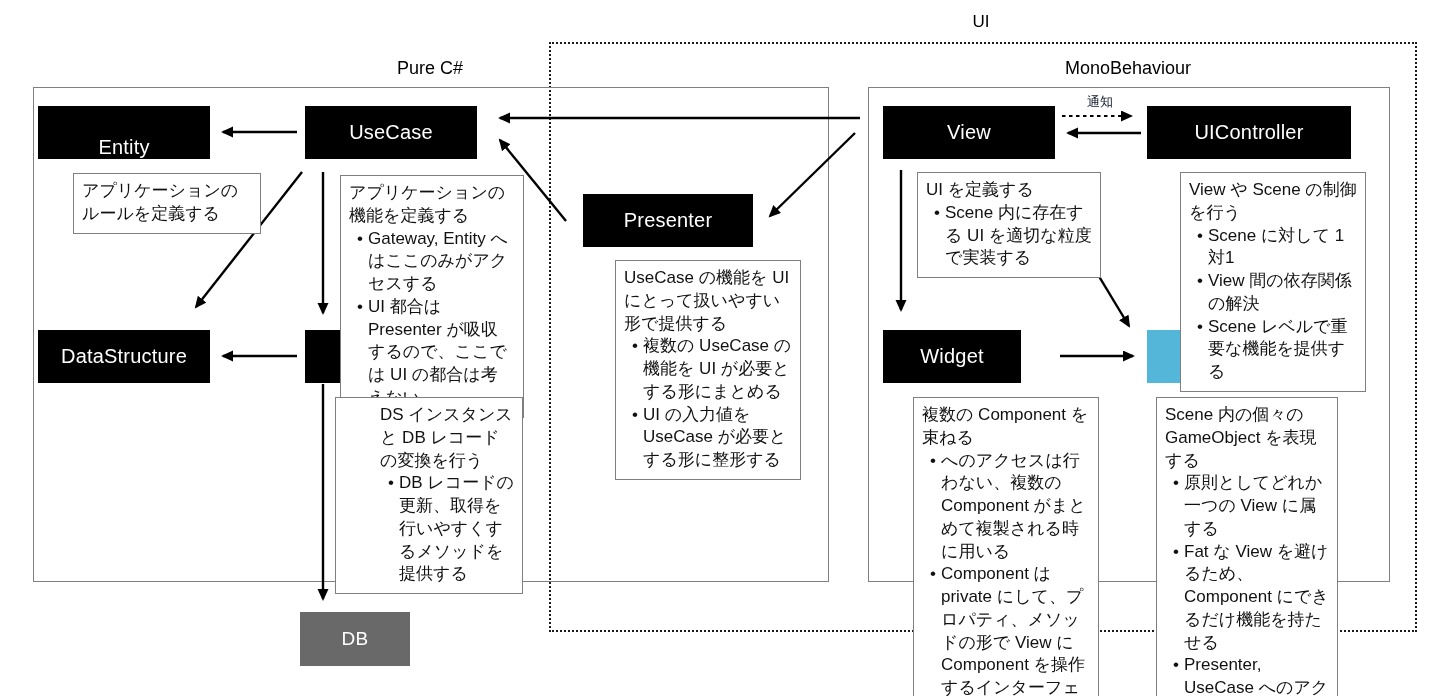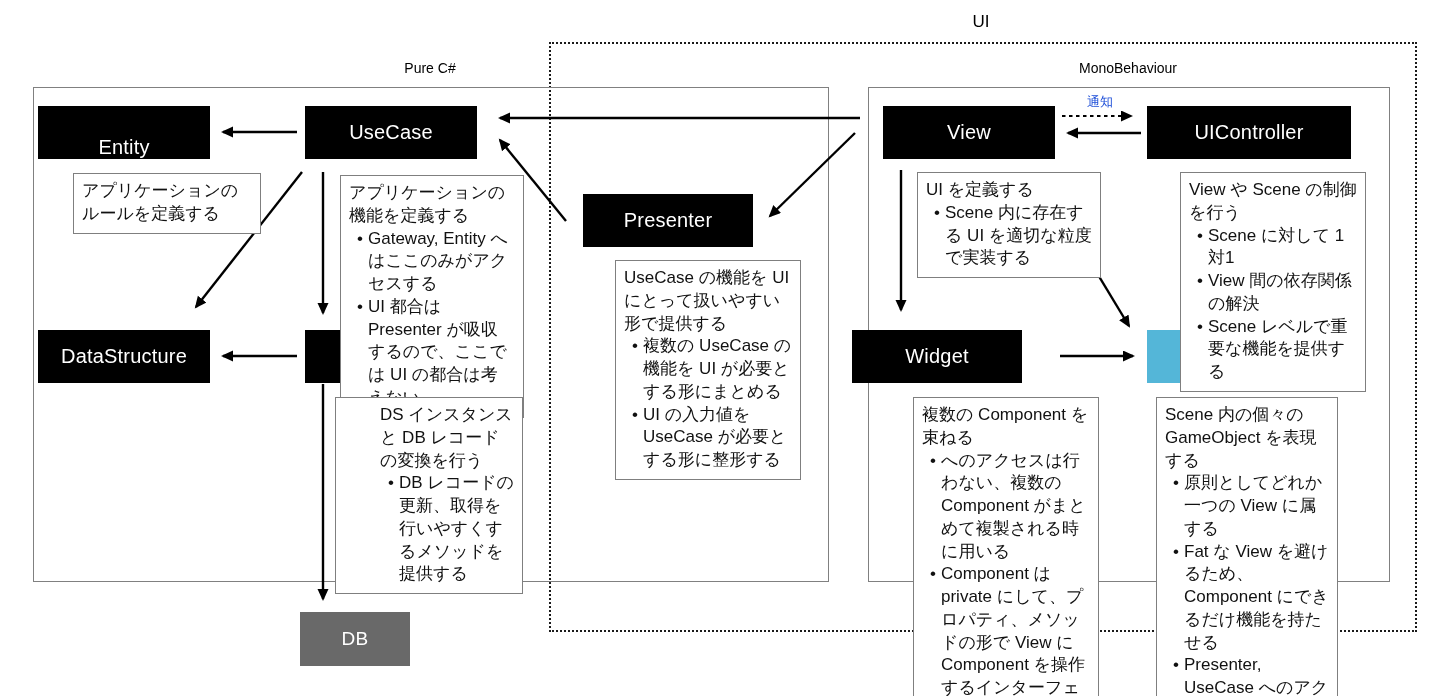--- a/index.html
+++ b/index.html
@@ -7,21 +7,21 @@
     width: 1440px; height: 696px; position: relative; overflow: hidden;
     font-family: "Liberation Sans", "DejaVu Sans", sans-serif;
     color: #000;
   }
   .canvas { position: absolute; inset: 0; width: 1440px; height: 696px; border-radius: 23px; }
 
   .group { position: absolute; border: 1px solid #808080; background: transparent; z-index: 1; }
   .group.dashed { border: 2px dotted #1a1a1a; z-index: 1; }
 
   .group-title {
-    position: absolute; text-align: center; font-size: 14px; color: #000;
+    position: absolute; text-align: center; font-size: 18px; color: #000;
     z-index: 4; line-height: 22px;
   }
 
   svg.arrows { position: absolute; inset: 0; z-index: 2; pointer-events: none; }
   svg.arrows line { stroke: #000; stroke-width: 2.4; }
   svg.arrows line.dashed { stroke-dasharray: 3.5 3.5; stroke-width: 2.2; }
 
   .node {
     position: absolute; height: 53px; background: #000; color: #fff;
     display: flex; align-items: center; justify-content: center;
@@ -35,21 +35,21 @@
     box-sizing: border-box; padding: 6px 8px 7px 8px;
     font-size: 17px; line-height: 1.34; color: #111; z-index: 3;
     overflow-wrap: break-word;
   }
   .ann-intro { margin: 0; }
   .ann-list { margin: 0; padding: 0 0 0 19px; list-style: none; }
   .ann-list li { position: relative; }
   .ann-list li::before { content: "\2022"; position: absolute; left: -11px; }
 
   .edge-label {
-    position: absolute; font-size: 13px; text-align: center; z-index: 4; color: #1d4ed8;
+    position: absolute; font-size: 13px; text-align: center; z-index: 4; color: #0f172a;
   }
 </style>
 </head>
 <body>
 
 <div class="canvas">
 
   <div class="group dashed" style="left:549px; top:42px; width:864px; height:586px;"></div>
   <div class="group" style="left:33px; top:87px; width:794px; height:493px;"></div>
   <div class="group" style="left:868px; top:87px; width:520px; height:493px;"></div>
@@ -98,21 +98,21 @@
   </div>
   <div class="node gray" style="left:300px; top:612px; width:110px; height:54px;">
     <span>DB</span>
   </div>
   <div class="node" style="left:883px; top:106px; width:172px;">
     <span>View</span>
   </div>
   <div class="node" style="left:1147px; top:106px; width:204px;">
     <span>UIController</span>
   </div>
-  <div class="node" style="left:852px; top:330px; width:170px;">
+  <div class="node" style="left:883px; top:330px; width:138px;">
     <span>Widget</span>
   </div>
   <div class="node cyan" style="left:1147px; top:330px; width:172px;">
     <span>Component</span>
   </div>
 
   <div class="ann" style="left:73px; top:173px; width:188px;">
     <div class="ann-intro">アプリケーションのルールを定義する</div>
   </div>
 

